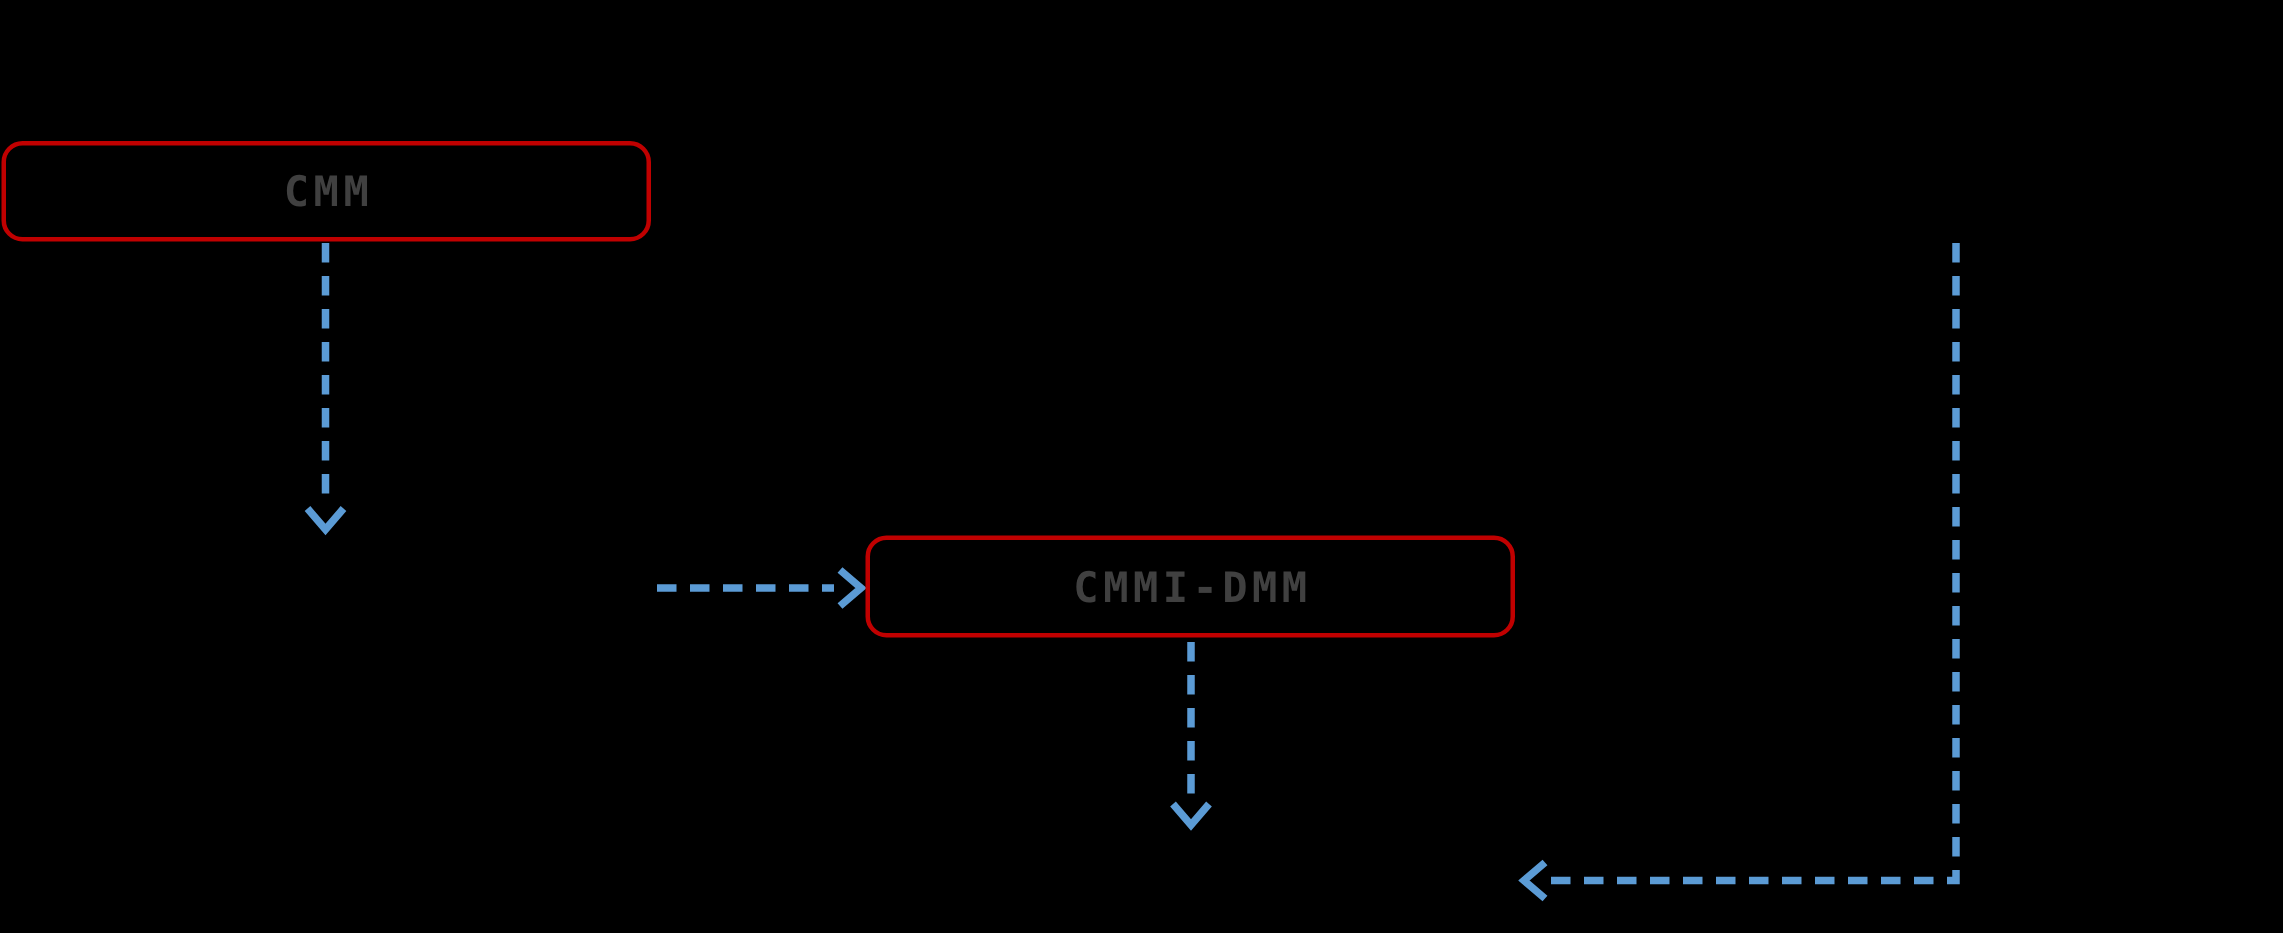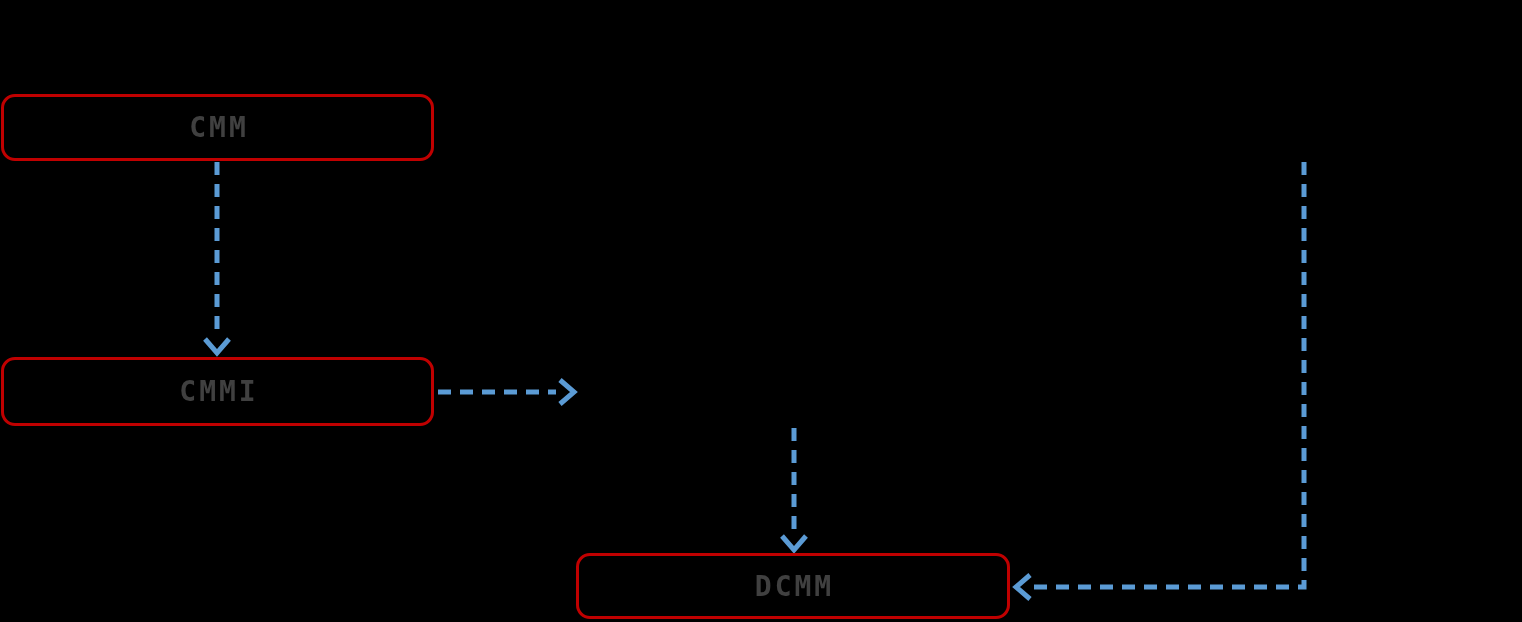--- a/index.html
+++ b/index.html
@@ -65,22 +65,19 @@
 
     <path class="edge" d="M1304 162 L1304 587 L1032 587"></path>
     <polyline class="arrowhead" points="1030,575 1016,587 1030,599"></polyline>
   </svg>
 
   <div class="node node-cmm">
     <span class="node-label">CMM</span>
   </div>
 
 
-  <div class="node node-cmmi">
-    <span class="node-label">CMMI</span>
+
+  <div class="node node-cmmi-dmm">
+    <span class="node-label">CMMI-DMM</span>
   </div>
 
-
-  <div class="node node-dcmm">
-    <span class="node-label">DCMM</span>
-  </div>
 
 </div>
 
 </body></html>

